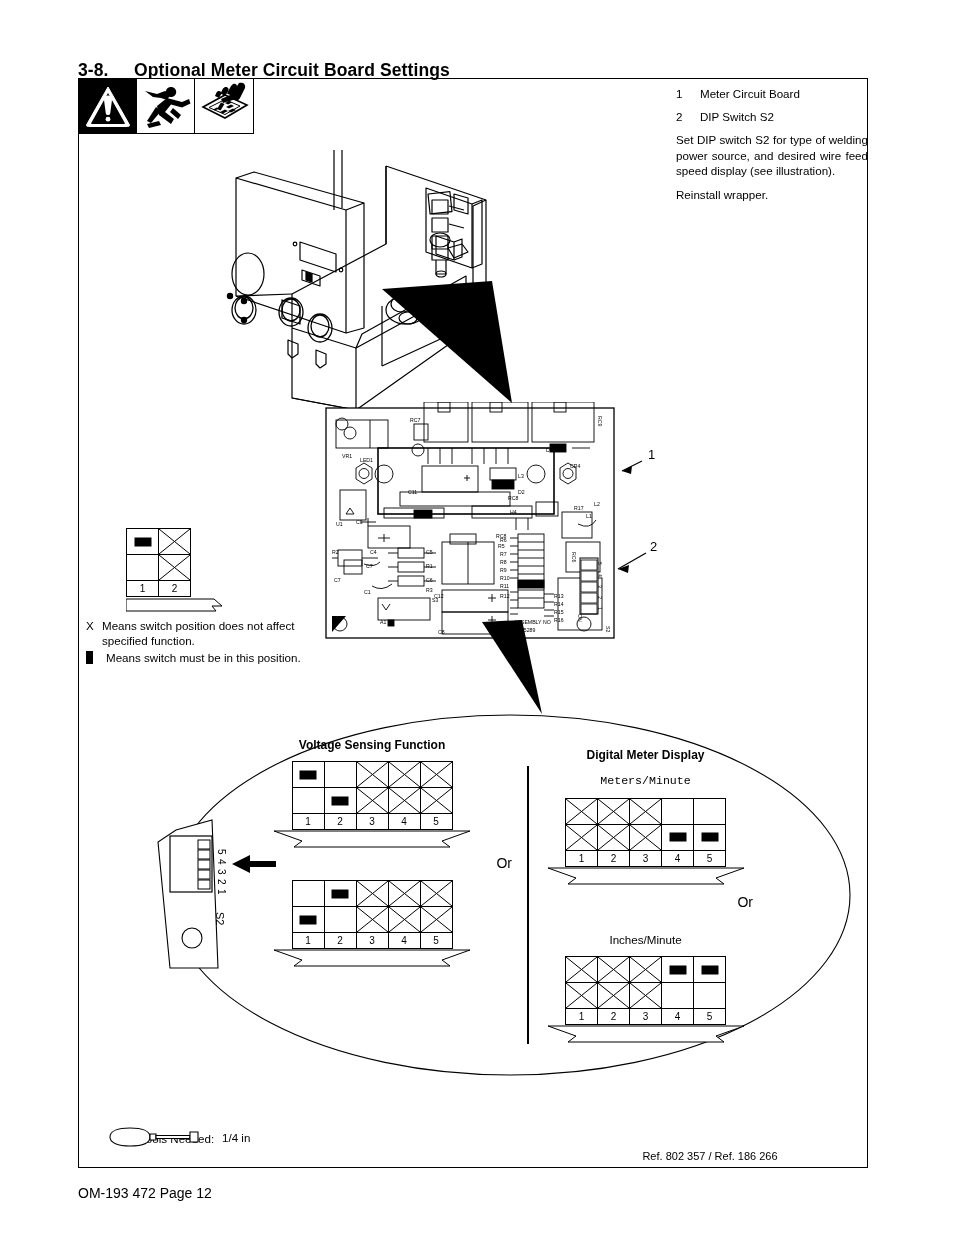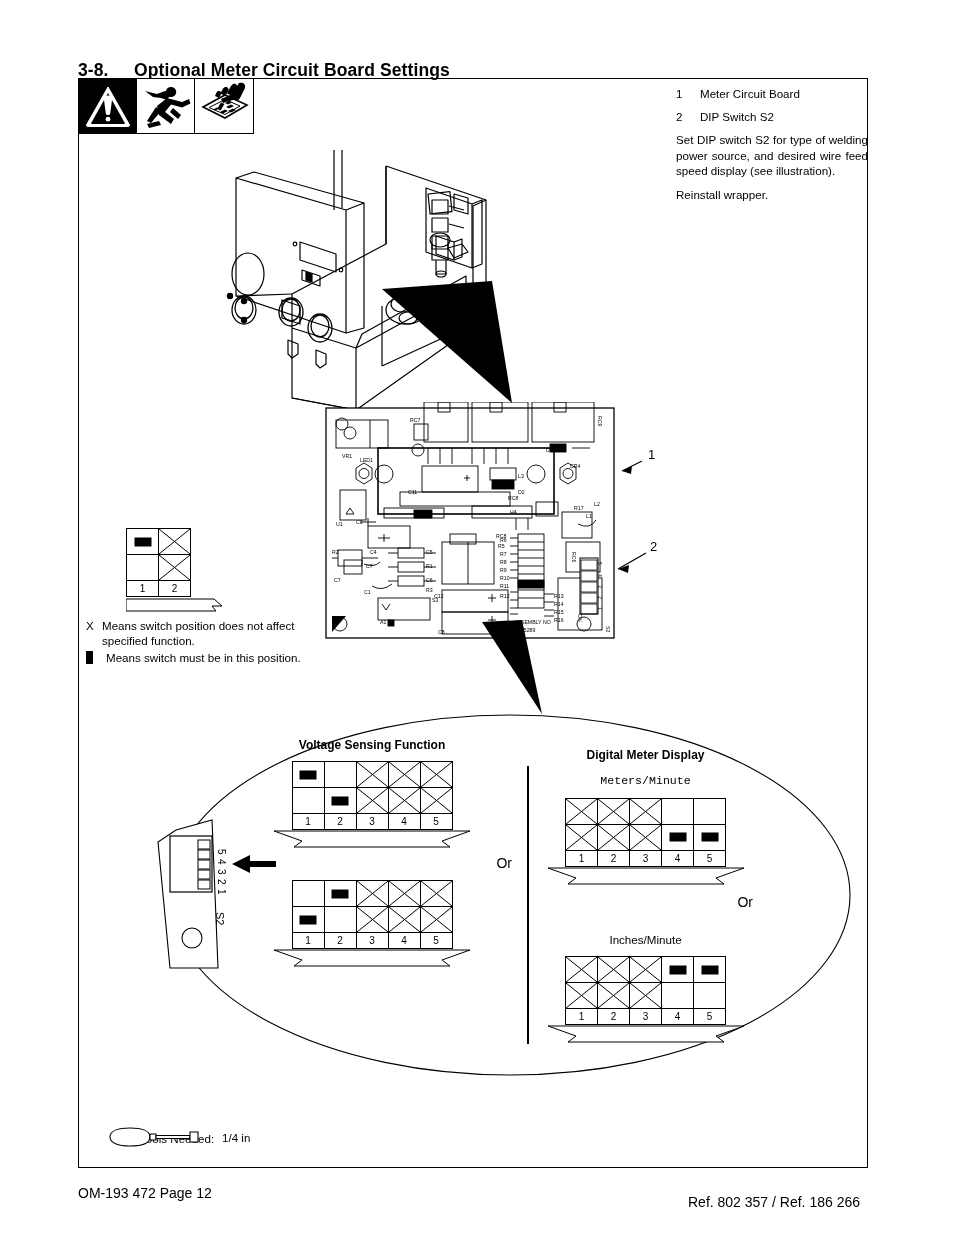--- a/index.html
+++ b/index.html
@@ -222,23 +222,22 @@
     gap: 8px;
     font-size: 11.6px;
   }
 
   
   #ref-line {
     position: absolute;
     left: 560px;
     top: 1150px;
     width: 300px;
-    text-align: right;
-    font-size: 14px;
-    margin-top: 44px;
+    text-align: center;
+    font-size: 11px;
   }
 
   
   #page-footer {
     position: absolute;
     left: 78px;
     top: 1185px;
     font-size: 14px;
   }
 

